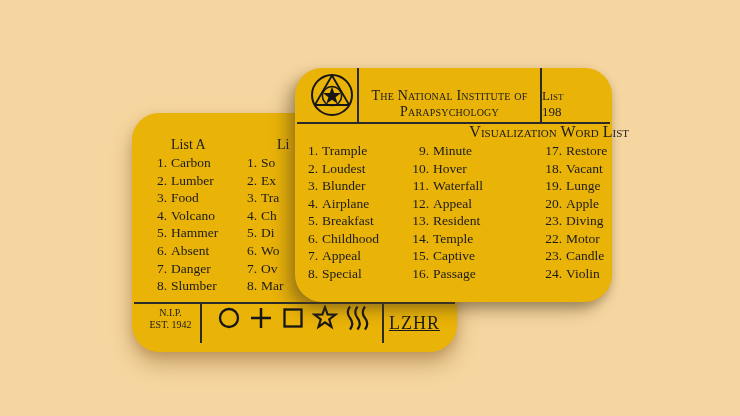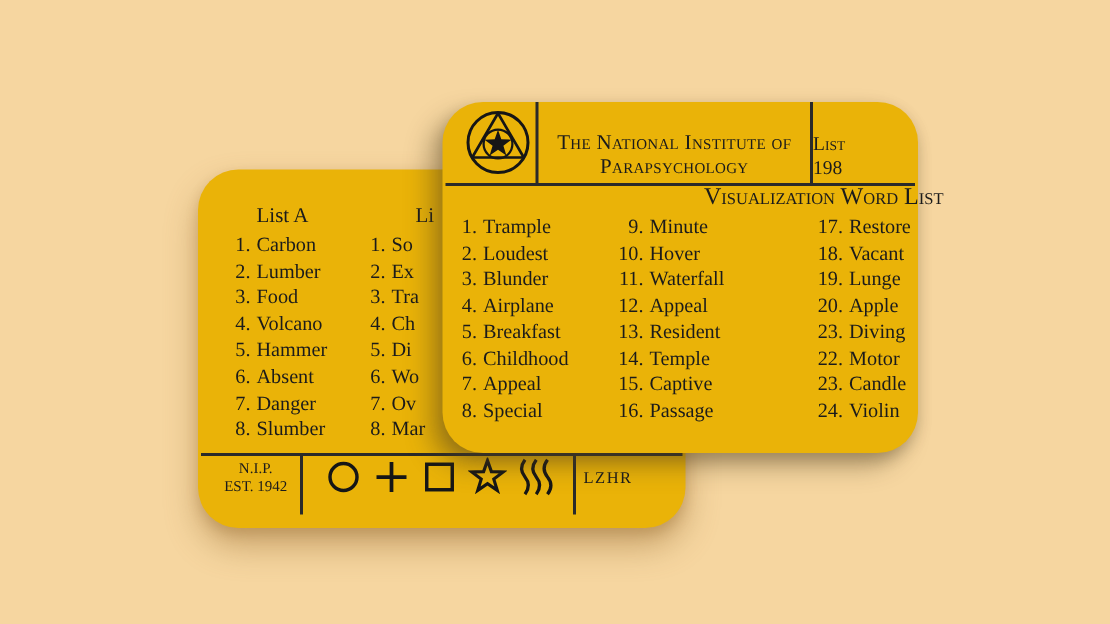--- a/index.html
+++ b/index.html
@@ -60,21 +60,21 @@
   .bk-rows .wrow{height:17.6px;line-height:17.6px;}
   .bk-col1 .wnum{width:14px;}
   .bk-col2 .wnum{width:22px;}
   .bk-rule{top:189px;}
   .bk-org{left:8px;top:194px;width:61px;text-align:center;font-size:10px;line-height:11.5px;white-space:nowrap;}
   .bk-div{width:2px;background:#2a2a2a;top:191px;height:39px;}
   .bk-div1{left:68px;}
   .bk-div2{left:250px;}
   .bk-symbols{left:84px;top:192px;display:flex;gap:6px;height:26px;}
   .bk-symbols svg{display:block;}
-  .bk-code{left:257px;top:200px;font-size:11px;letter-spacing:1px;}
+  .bk-code{left:257px;top:200px;font-size:18px;letter-spacing:1px;text-decoration:underline;}
 </style>
 </head>
 <body>
 
 <div id="stage">
 
   <div id="back-card" class="card">
 
     <div class="abs bk-col-title bk-lista-title">List A</div>
 

